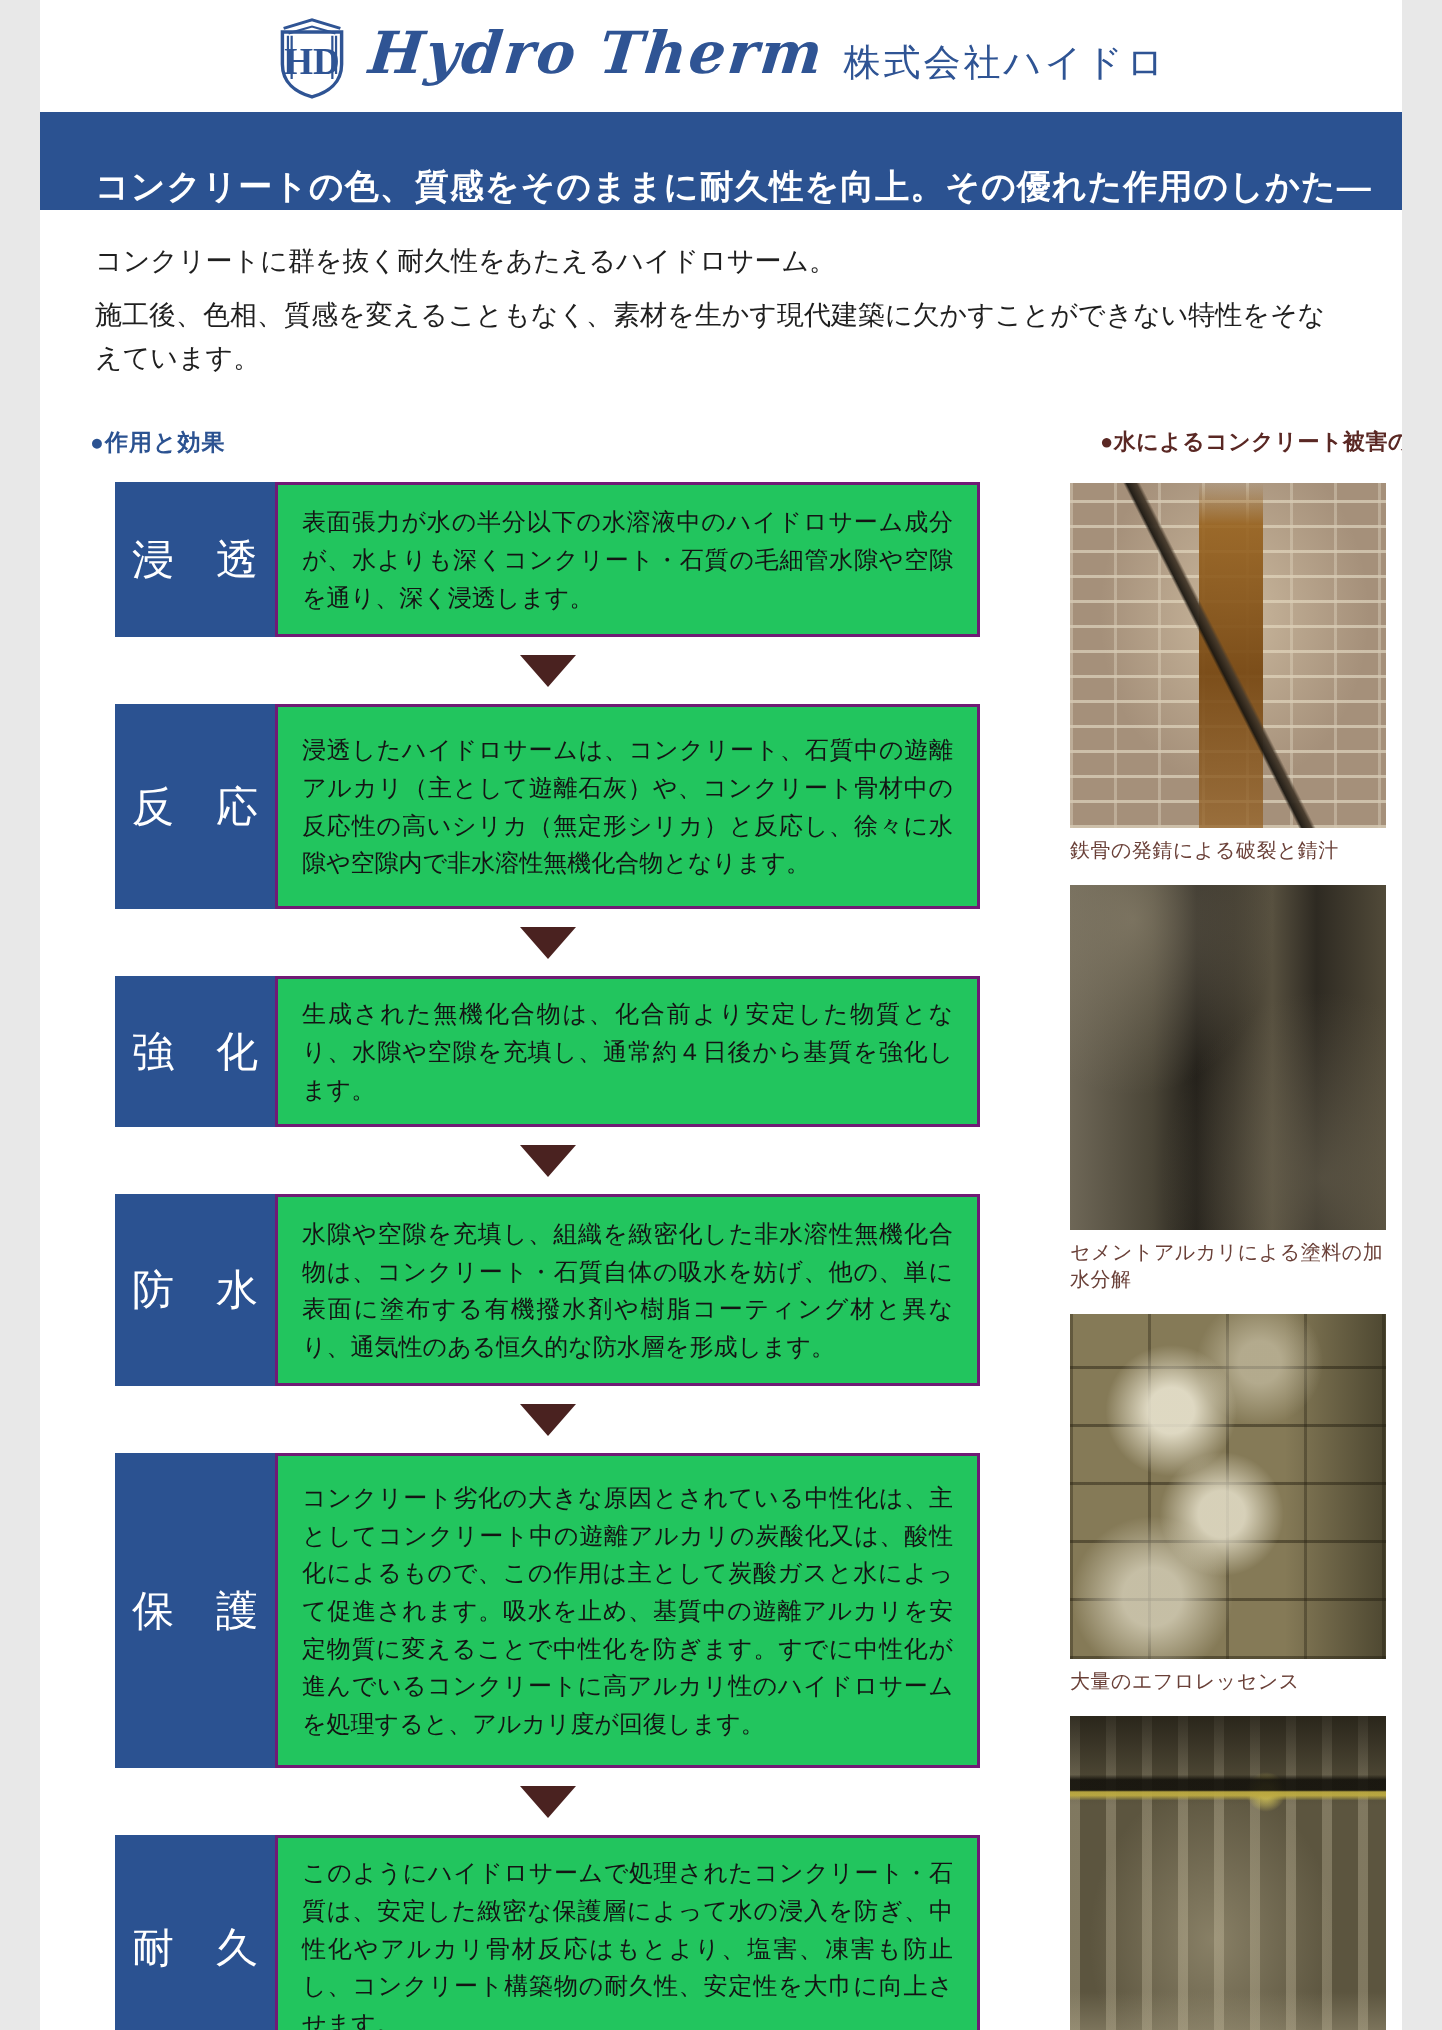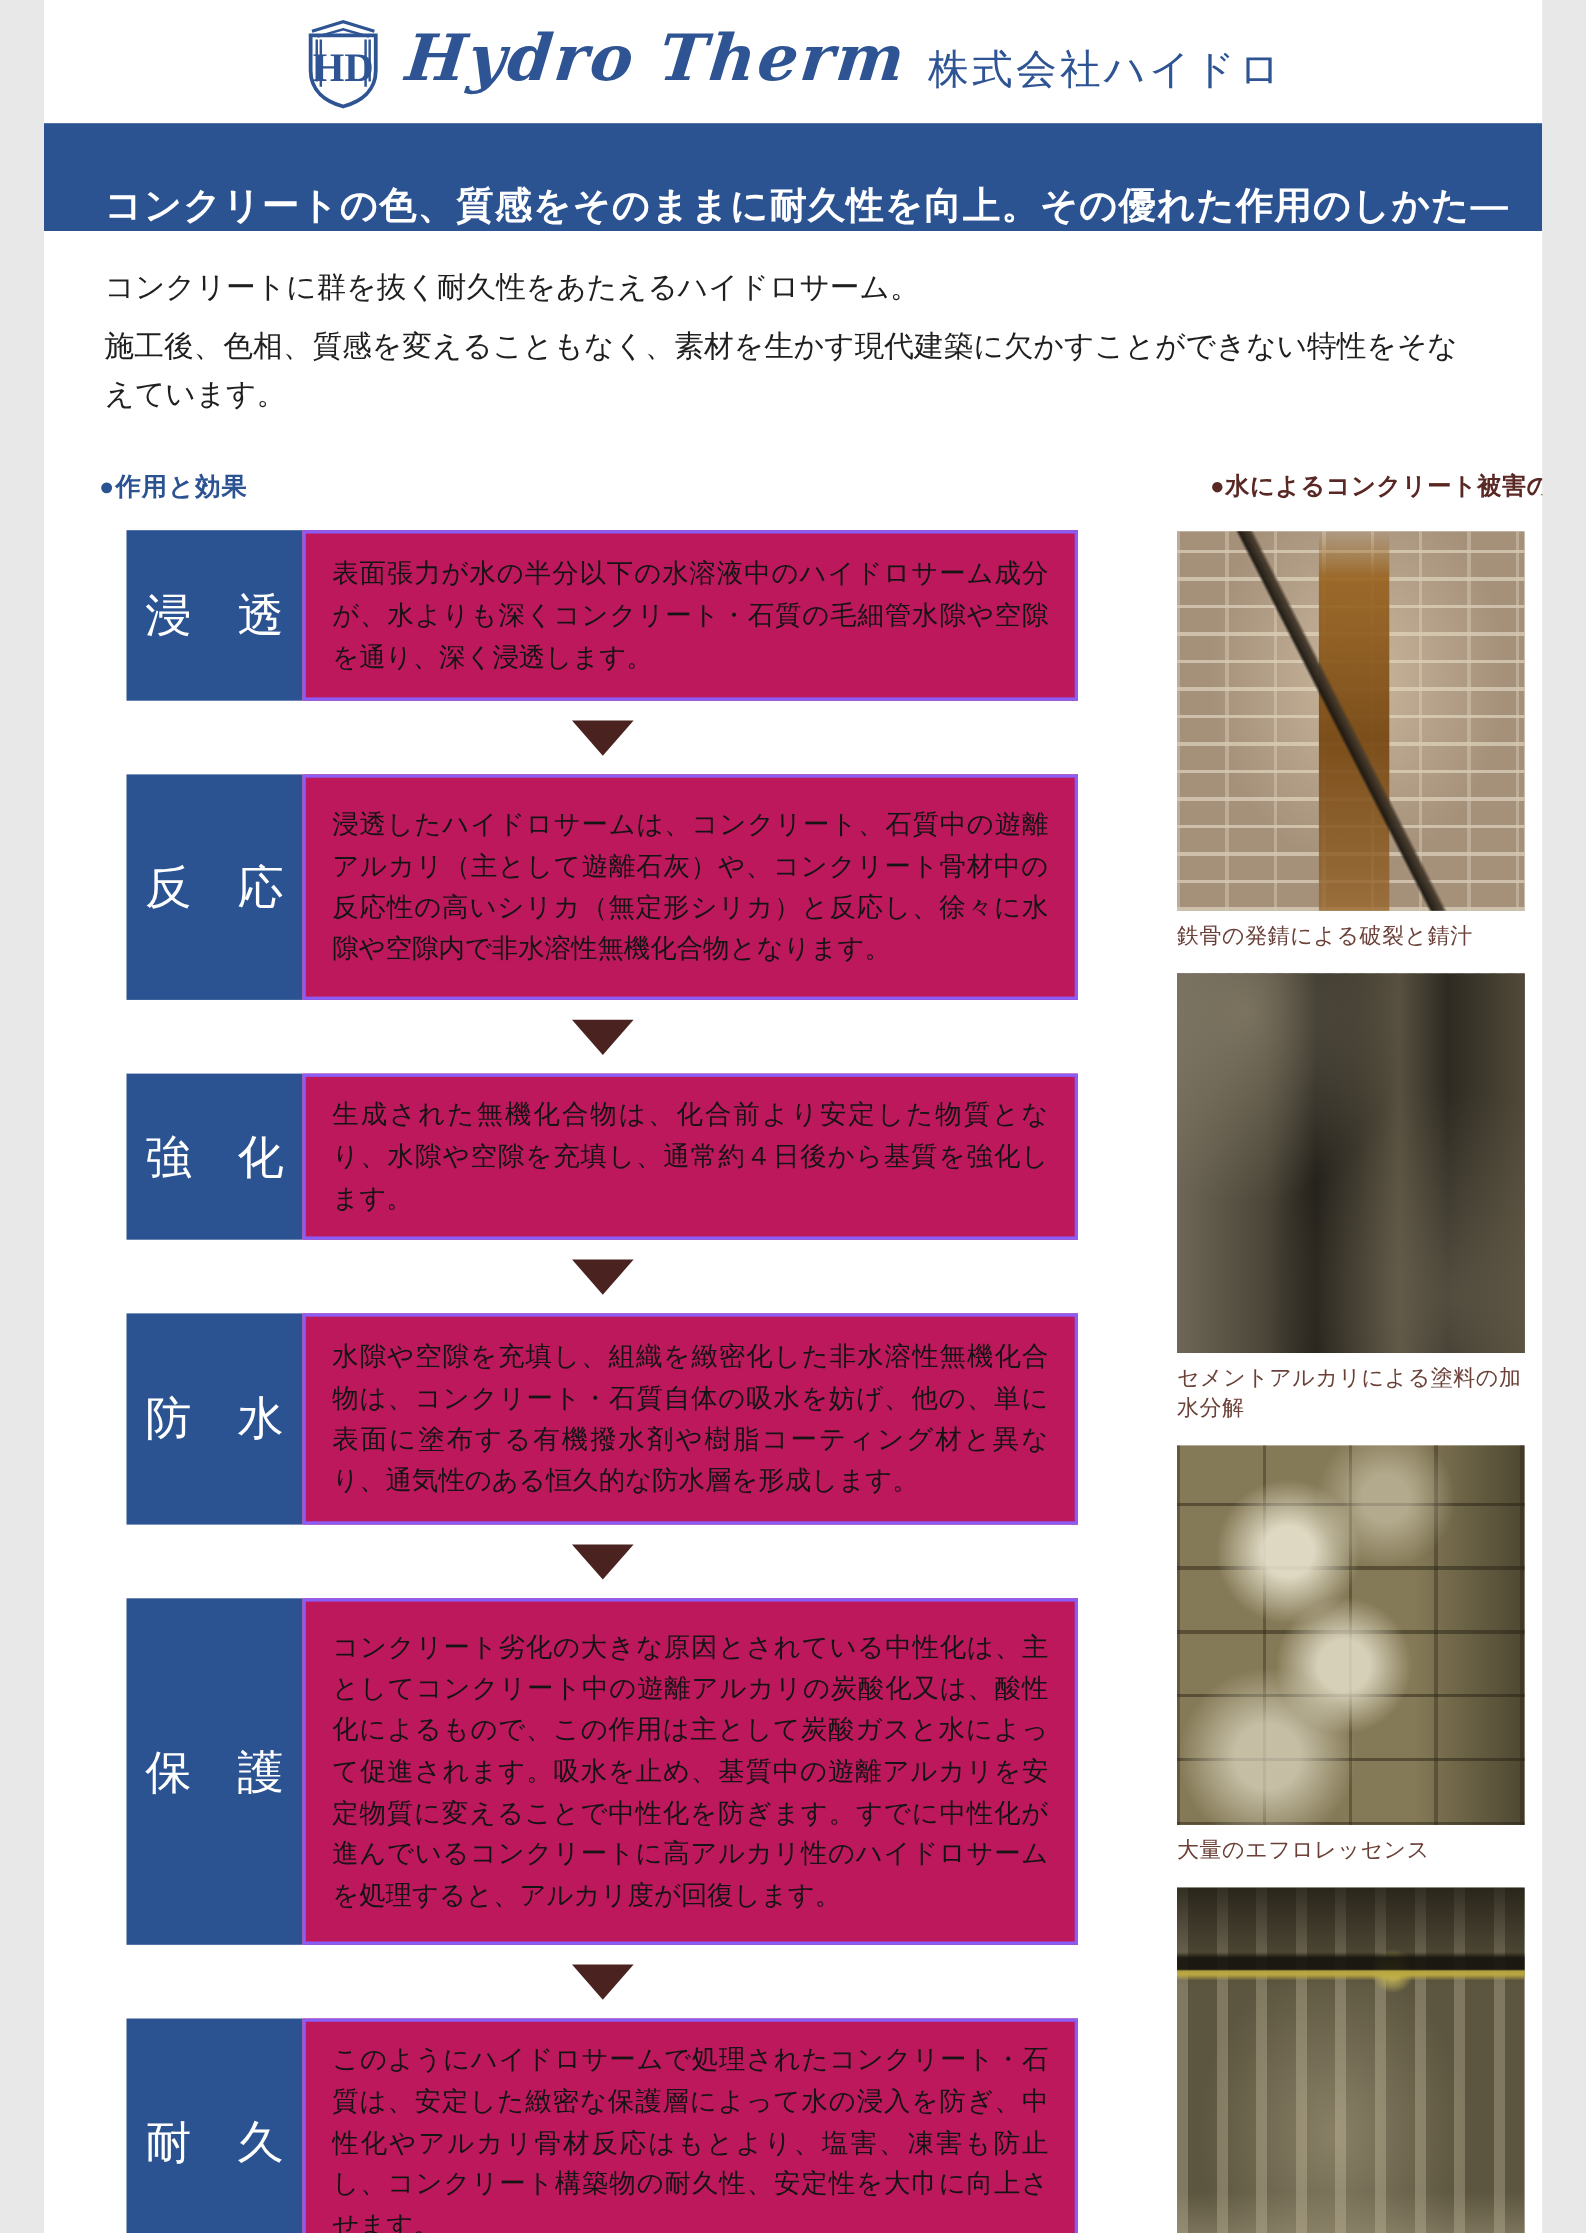--- a/index.html
+++ b/index.html
@@ -57,21 +57,21 @@
   .steps{margin-left:25px;}
   .step{display:flex;align-items:stretch;}
   .step-label{
     width:160px;flex:0 0 160px;
     background:#2b5291;color:#ffffff;
     display:flex;align-items:center;justify-content:center;
     font-size:42px;font-weight:500;
     white-space:nowrap;
   }
   .step-text{
-    flex:1;border:3px solid #8b5cf6;background:#be185d;
+    flex:1;border:3px solid #701a75;background:#22c55e;
     display:flex;align-items:center;
     padding:16px 24px;box-sizing:border-box;
     font-size:24px;line-height:1.57;color:#141414;
     text-align:justify;
   }
   .s0{min-height:155px;} .s1{min-height:205px;} .s2{min-height:135px;}
   .s3{min-height:192px;} .s4{min-height:315px;} .s5{min-height:194px;}
   .arrow-row{height:67px;display:flex;align-items:center;justify-content:center;}
   .arrow-down{
     width:0;height:0;

